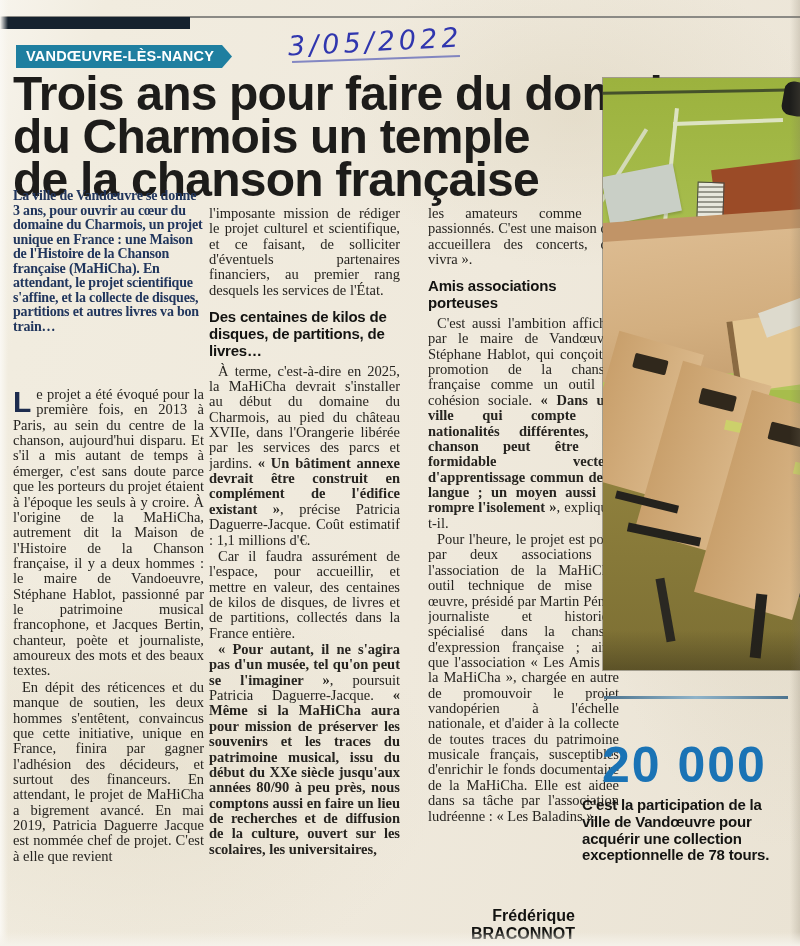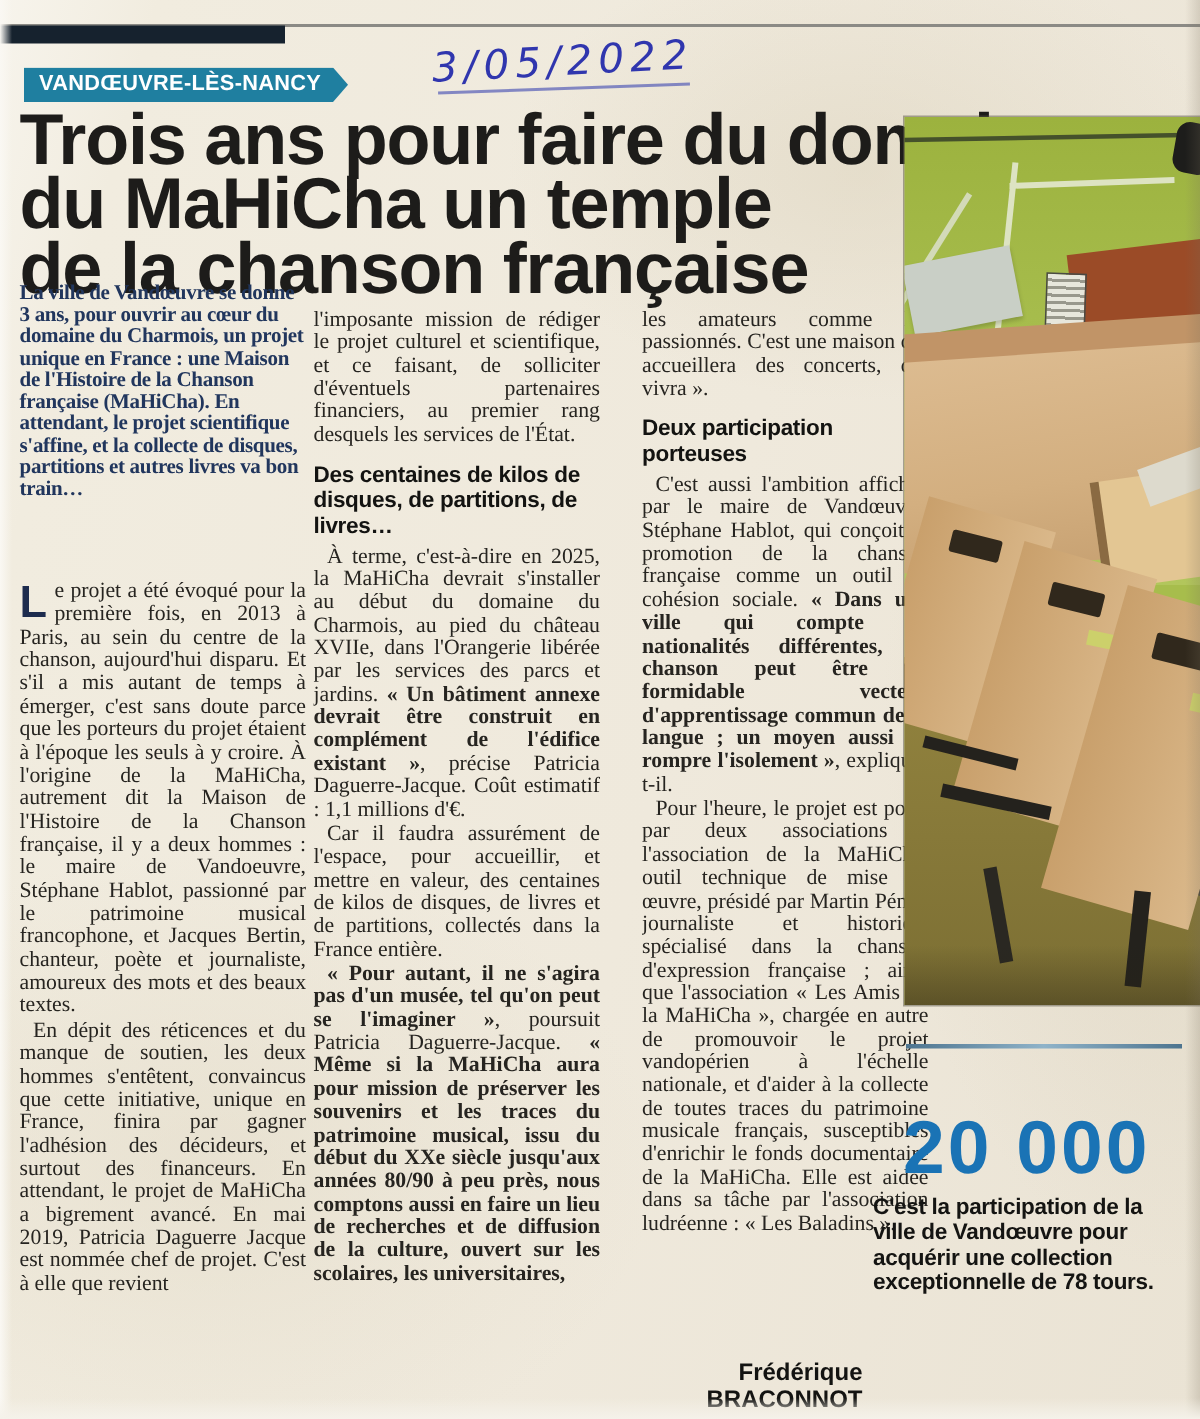--- a/index.html
+++ b/index.html
@@ -135,42 +135,42 @@
 
   <div class="ribbon">
     <span>VANDŒUVRE-LÈS-NANCY</span>
   </div>
 
   <div class="hand-date">3/05/2022</div>
   <div class="date-underline"></div>
 
   <h1 class="headline">
     <span class="hl">Trois ans pour faire du domaine</span>
-    <span class="hl">du MaHiCha un temple</span>
+    <span class="hl">du Charmois un temple</span>
     <span class="hl">de la chanson française</span>
   </h1>
 
   <div class="standfirst">La ville de Vandœuvre se donne 3 ans, pour ouvrir au cœur du domaine du Charmois, un projet unique en France : une Maison de l'Histoire de la Chanson française (MaHiCha). En attendant, le projet scientifique s'affine, et la collecte de disques, partitions et autres livres va bon train…</div>
 
   <div class="colbody" id="col1">
     <p><span class="dropcap">L</span><span><span>e projet a été évoqué pour la première fois, en 2013 à Paris, au sein du centre de la chanson, aujourd'hui disparu. Et s'il a mis autant de temps à émerger, c'est sans doute parce que les porteurs du projet étaient à l'époque les seuls à y croire. À l'origine de la MaHiCha, autrement dit la Maison de l'Histoire de la Chanson française, il y a deux hommes : le maire de Vandoeuvre, Stéphane Hablot, passionné par le patrimoine musical francophone, et Jacques Bertin, chanteur, poète et journaliste, amoureux des mots et des beaux textes.</span></span></p>
     <p class="ind"><span>En dépit des réticences et du manque de soutien, les deux hommes s'entêtent, convaincus que cette initiative, unique en France, finira par gagner l'adhésion des décideurs, et surtout des financeurs. En attendant, le projet de MaHiCha a bigrement avancé. En mai 2019, Patricia Daguerre Jacque est nommée chef de projet. C'est à elle que revient</span></p>
   </div>
 
   <div class="colbody" id="col2">
     <p><span>l'imposante mission de rédiger le projet culturel et scientifique, et ce faisant, de solliciter d'éventuels partenaires financiers, au premier rang desquels les services de l'État.</span></p>
     <h3 class="subhead">Des centaines de kilos de disques, de partitions, de livres…</h3>
     <p class="ind"><span>À terme, c'est-à-dire en 2025, la MaHiCha devrait s'installer au début du domaine du Charmois, au pied du château XVIIe, dans l'Orangerie libérée par les services des parcs et jardins. </span><b>« Un bâtiment annexe devrait être construit en complément de l'édifice existant »</b><span>, précise Patricia Daguerre-Jacque. Coût estimatif : 1,1 millions d'€.</span></p>
     <p class="ind"><span>Car il faudra assurément de l'espace, pour accueillir, et mettre en valeur, des centaines de kilos de disques, de livres et de partitions, collectés dans la France entière.</span></p>
     <p class="ind"><b>« Pour autant, il ne s'agira pas d'un musée, tel qu'on peut se l'imaginer »</b><span>, poursuit Patricia Daguerre-Jacque. </span><b>« Même si la MaHiCha aura pour mission de préserver les souvenirs et les traces du patrimoine musical, issu du début du XXe siècle jusqu'aux années 80/90 à peu près, nous comptons aussi en faire un lieu de recherches et de diffusion de la culture, ouvert sur les scolaires, les universitaires,</b></p>
   </div>
 
   <div class="colbody" id="col3">
     <p><span>les amateurs comme les passionnés. C'est une maison qui accueillera des concerts, qui vivra ».</span></p>
-    <h3 class="subhead">Deux participation porteuses</h3>
+    <h3 class="subhead">Amis associations porteuses</h3>
     <p class="ind"><span>C'est aussi l'ambition affichée par le maire de Vandœuvre, Stéphane Hablot, qui conçoit la promotion de la chanson française comme un outil de cohésion sociale. </span><b>« Dans une ville qui compte 95 nationalités différentes, la chanson peut être un formidable vecteur d'apprentissage commun de la langue ; un moyen aussi de rompre l'isolement »</b><span>, explique-t-il.</span></p>
     <p class="ind"><span>Pour l'heure, le projet est porté par deux associations : l'association de la MaHiCha, outil technique de mise en œuvre, présidé par Martin Pénet, journaliste et historien, spécialisé dans la chanson d'expression française ; ainsi que l'association « Les Amis de la MaHiCha », chargée en autre de promouvoir le projet vandopérien à l'échelle nationale, et d'aider à la collecte de toutes traces du patrimoine musicale français, susceptibles d'enrichir le fonds documentaire de la MaHiCha. Elle est aidée dans sa tâche par l'association ludréenne : « Les Baladins ».</span></p>
   </div>
 
   <div class="byline">Frédérique BRACONNOT</div>
 
   <div class="photo">
     <i class="ps-wall"></i>
     <i class="ps-cable"></i>
     <i class="ps-framev"></i>

